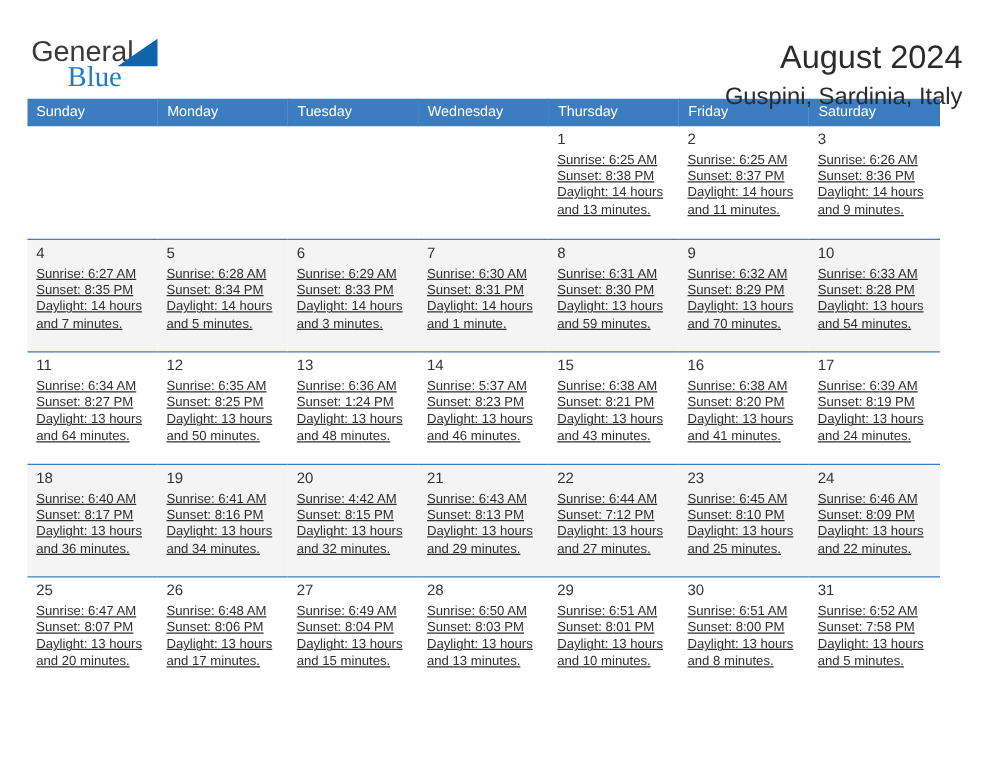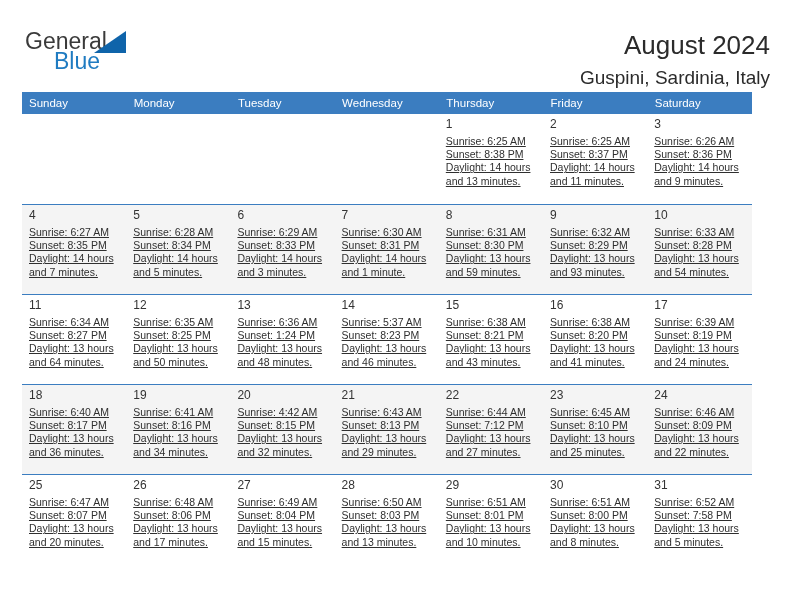--- a/index.html
+++ b/index.html
@@ -45,21 +45,21 @@
     color: #3a3a3a;
     letter-spacing: 0px;
     font-family: "Liberation Sans", sans-serif;
   }
   .logo-blue {
     position: absolute;
     left: 32px;
     top: 22px;
     font-size: 23px;
     color: #1f7bc1;
-    font-family: Liberation Sans, sans-serif;
+    font-family: Liberation Serif, serif;
   }
   .logo-tri {
     position: absolute;
     left: 72px;
     top: 3px;
     width: 0;
     height: 0;
     border-left: 32px solid transparent;
     border-bottom: 22px solid #0f64aa;
   }
@@ -77,21 +77,21 @@
   }
   .subtitle {
     font-size: 19px;
     color: #2b2b2b;
     line-height: 20px;
     margin-top: 6px;
   }
 
   
   .calendar {
-    margin-top: 22px;
+    margin-top: 9px;
     width: 730px;
     border-collapse: collapse;
     table-layout: fixed;
   }
   .calendar thead th {
     background: #3b7dc0;
     color: #ffffff;
     font-size: 11.5px;
     font-weight: normal;
     text-align: left;
@@ -287,21 +287,21 @@
               </div>
             </div>
           </td>
           <td>
             <div class="cell">
               <div class="daynum">9</div>
               <div class="lines">
                 <div>Sunrise: 6:32 AM</div>
                 <div>Sunset: 8:29 PM</div>
                 <div>Daylight: 13 hours</div>
-                <div>and 93 minutes.</div>
+                <div>and 70 minutes.</div>
               </div>
             </div>
           </td>
           <td>
             <div class="cell">
               <div class="daynum">10</div>
               <div class="lines">
                 <div>Sunrise: 6:33 AM</div>
                 <div>Sunset: 8:28 PM</div>
                 <div>Daylight: 13 hours</div>

